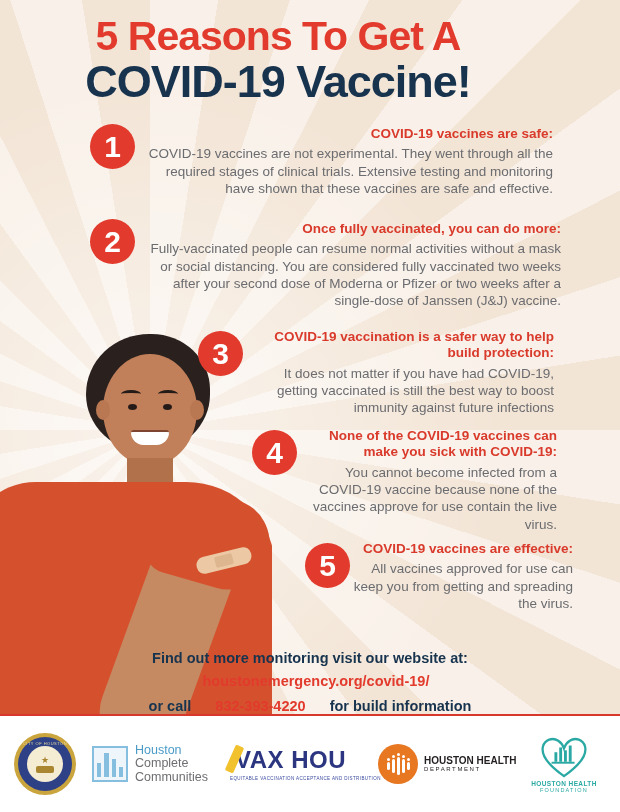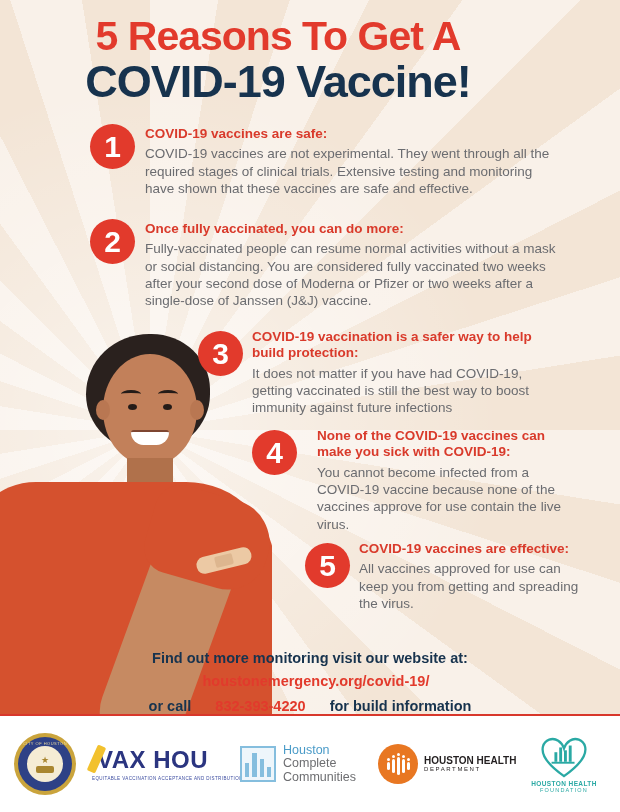--- a/index.html
+++ b/index.html
@@ -11,28 +11,28 @@
       radial-gradient(circle at 150px 430px, rgba(255,255,255,.55), rgba(255,255,255,0) 55%),
       repeating-conic-gradient(from 0deg at 150px 430px, #f9f1e9 0deg 9deg, #f3e5d6 9deg 18deg);}
   
   .title{position:absolute;left:0;top:16px;width:508px;text-align:center;line-height:1.02;padding-left:48px;}
   .title-l1{font-size:41px;font-weight:bold;color:#e23a2c;letter-spacing:-1px;}
   .title-l2{font-size:45px;font-weight:bold;color:#17334e;letter-spacing:-1px;margin-top:1px;}
   
   .reason{position:absolute;}
   .num{position:absolute;left:0;top:0;width:45px;height:45px;border-radius:50%;background:#e23a2c;
     color:#fff;font-size:30px;font-weight:bold;display:flex;align-items:center;justify-content:center;}
-  .rtext{position:absolute;}
+  .rtext{position:absolute;text-align:right;}
   .rhead{margin:0;color:#d93a2b;font-weight:bold;font-size:13.5px;line-height:1.22;}
   .rbody{margin:3px 0 0 0;color:#6b6c70;font-size:13.5px;line-height:1.28;}
   .r1{left:90px;top:124px}.r1 .rtext{left:55px;top:2px;width:408px}
   .r2{left:90px;top:219px}.r2 .rtext{left:55px;top:2px;width:416px}
   .r3{left:198px;top:331px}.r3 .rtext{left:54px;top:-2px;width:302px}
-  .r4{left:252px;top:430px}.r4 .rtext{left:65px;top:-2px;width:254px}
-  .r5{left:305px;top:543px}.r5 .rtext{left:54px;top:-2px;width:222px}
+  .r4{left:252px;top:430px}.r4 .rtext{left:51px;top:-2px;width:254px}
+  .r5{left:305px;top:543px}.r5 .rtext{left:46px;top:-2px;width:222px}
   
   .cta{position:absolute;left:0;top:648px;width:620px;text-align:center;line-height:1.45;}
   .cta-line1{font-size:14.5px;font-weight:bold;color:#17334e;}
   .cta-site{display:block;font-size:14.5px;font-weight:bold;color:#e23a2c;text-decoration:none;margin-top:2px;padding-left:12px;}
   .cta-line3{font-size:14.5px;font-weight:bold;color:#17334e;margin-top:4px;}
   .cta-phone{color:#e23a2c;margin:0 20px;text-decoration:none;}
   .redline{position:absolute;left:0;top:714px;width:620px;height:2px;background:#d8372b;}
   
   .photo{position:absolute;left:0;top:330px;width:272px;height:386px;overflow:hidden;}
   .photo div{position:absolute;}
@@ -179,40 +179,40 @@
     <div class="logo seal">
       <div class="seal-mid">
         <div class="seal-ring-text">CITY OF HOUSTON</div>
         <div class="seal-core">
           <div class="seal-star">★</div>
           <div class="seal-loco"></div>
         </div>
       </div>
     </div>
 
-    <div class="logo vax">
-      <div class="vax-top">
-        <div class="vax-syringe"></div>
-        <div class="vax-name">VAX HOU</div>
-      </div>
-      <div class="vax-tag">EQUITABLE VACCINATION ACCEPTANCE AND DISTRIBUTION</div>
-    </div>
-
     <div class="logo hcc">
       <div class="hcc-icon">
         <div class="hcc-bar hcc-b1"></div>
         <div class="hcc-bar hcc-b2"></div>
         <div class="hcc-bar hcc-b3"></div>
         <div class="hcc-bar hcc-b4"></div>
       </div>
       <div class="hcc-text">
         <div class="hcc-l1">Houston</div>
         <div class="hcc-l2">Complete</div>
         <div class="hcc-l2">Communities</div>
       </div>
+    </div>
+
+    <div class="logo vax">
+      <div class="vax-top">
+        <div class="vax-syringe"></div>
+        <div class="vax-name">VAX HOU</div>
+      </div>
+      <div class="vax-tag">EQUITABLE VACCINATION ACCEPTANCE AND DISTRIBUTION</div>
     </div>
 
     <div class="logo hhd">
       <div class="hhd-icon">
         <div class="hhd-bar">
             <div class="hhd-dot"></div>
             <div class="hhd-stem s1"></div>
           </div>
         <div class="hhd-bar">
             <div class="hhd-dot"></div>

